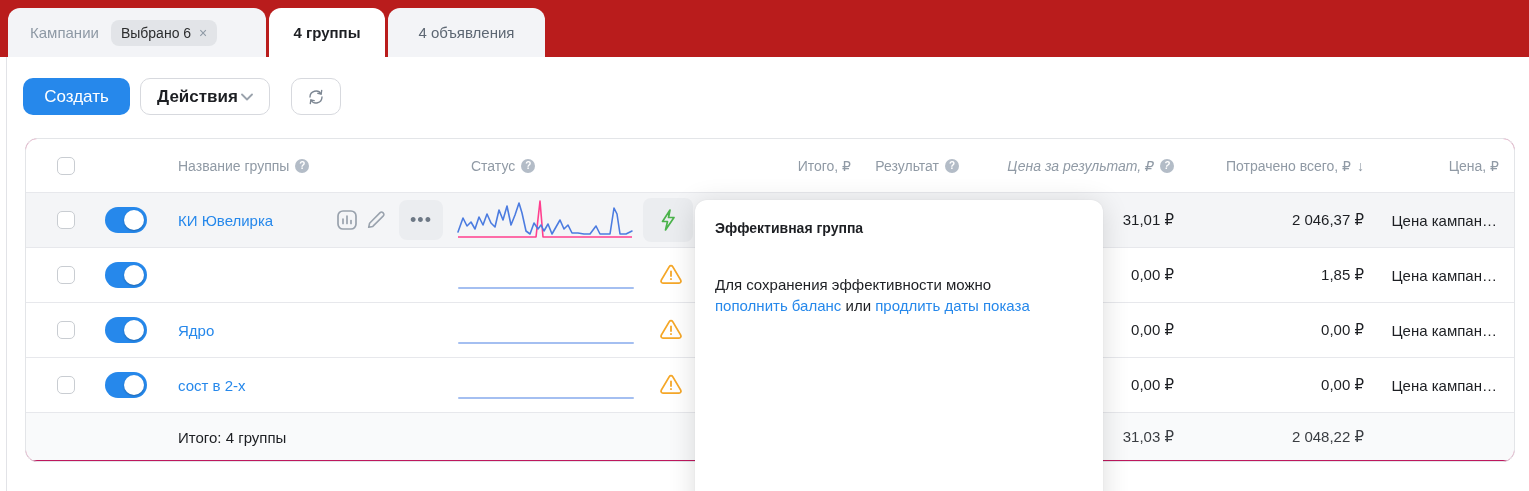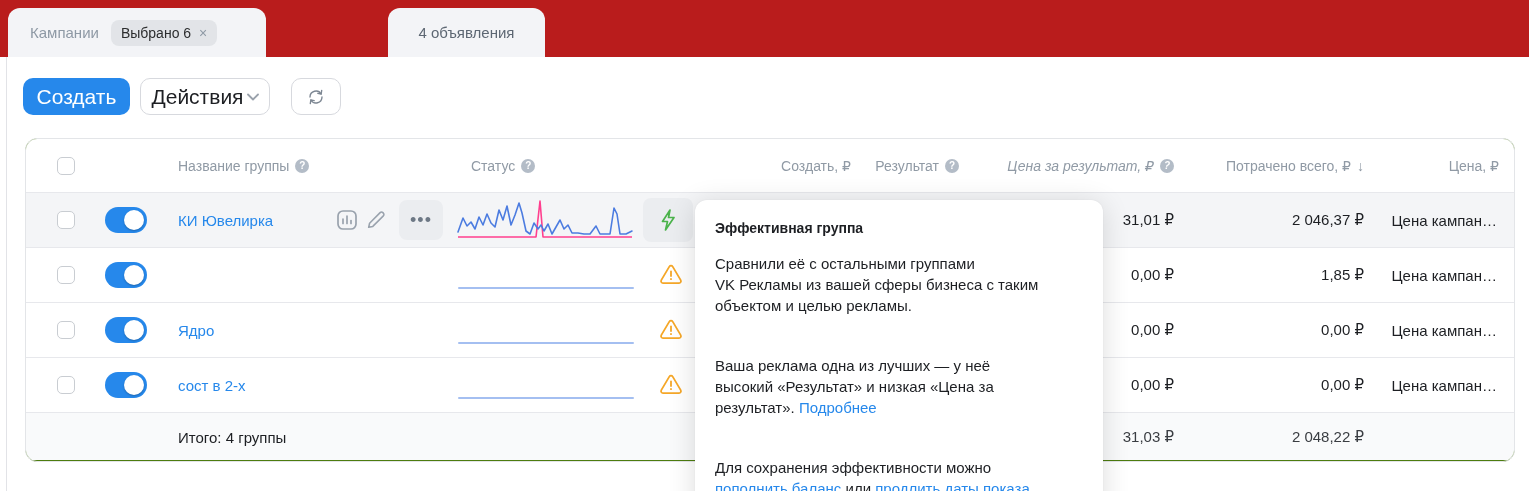--- a/index.html
+++ b/index.html
@@ -16,27 +16,27 @@
   .tab-ads { left:388px; width:157px; background:#f3f4f7; color:#5d6773; justify-content:center; }
   .chip { display:inline-flex; align-items:center; gap:8px; background:#e2e4e8; color:#2c2d2e;
           border-radius:8px; padding:5px 10px; font-size:14px; }
   .chip-close { color:#8e99a5; font-size:14px; line-height:1; }
 
   .content-bg { position:absolute; left:0; top:57px; width:1529px; height:434px; background:#fff; }
   .left-edge { position:absolute; left:6px; top:57px; width:1px; height:434px; background:#e2e3e7; }
 
   
   .btn { position:absolute; top:78px; height:37px; border-radius:10px; display:flex; align-items:center;
-         justify-content:center; font-size:21px; cursor:pointer; }
+         justify-content:center; font-size:17px; cursor:pointer; }
   .btn-create { left:23px; width:107px; background:#2688eb; color:#fff; }
-  .btn-actions { left:140px; width:130px; background:#fff; border:1px solid #d7d9de; color:#1d1f23; gap:3px; }
+  .btn-actions { left:140px; width:130px; background:#fff; border:1px solid #d7d9de; color:#1d1f23; gap:3px;font-weight:bold; }
   .btn-refresh { left:291px; width:50px; background:#fff; border:1px solid #d7d9de; }
 
   
-  .card { position:absolute; left:25px; top:138px; width:1490px; height:324px; background:#4d7c0f;
+  .card { position:absolute; left:25px; top:138px; width:1490px; height:324px; background:#be185d;
           border:1px solid #e3e5e8; border-radius:12px; overflow:hidden; }
   .trow { position:relative; width:100%; border-bottom:1px solid #e7e8ec; background:#fff; }
   .thead { height:54px; }
   .datarow { height:55px; }
   .row-active { background:#f4f5f7; }
   .tfoot { height:47px; background:#f9fafb; border-bottom:none; }
 
   .cell { position:absolute; top:50%; transform:translateY(-50%); white-space:nowrap; }
   .hdr { font-size:14px; color:#909aa5; display:flex; align-items:center; gap:6px; }
   .num { font-size:15px; color:#1d1f23; text-align:right; }
@@ -73,20 +73,23 @@
 <div class="screen">
 
   <div class="top-strip">
     <div class="tab tab-campaigns">
       <span>Кампании</span>
       <span class="chip">
         <span>Выбрано 6</span>
         <span class="chip-close">×</span>
       </span>
     </div>
+    <div class="tab tab-groups">
+      <span>4 группы</span>
+    </div>
     <div class="tab tab-ads">
       <span>4 объявления</span>
     </div>
   </div>
 
   <div class="content-bg"></div>
   <div class="left-edge"></div>
 
   <div class="btn btn-create">
     <span>Создать</span>
@@ -116,21 +119,21 @@
       <span class="cell checkbox"></span>
       <span class="cell hdr" style="left:152px;">
         <span>Название группы</span>
         <span class="qmark">?</span>
       </span>
       <span class="cell hdr" style="left:445px;">
         <span>Статус</span>
         <span class="qmark">?</span>
       </span>
       <span class="cell hdr" style="right:663px;">
-        <span>Создать, ₽</span>
+        <span>Итого, ₽</span>
       </span>
       <span class="cell hdr" style="right:555px;">
         <span>Результат</span>
         <span class="qmark">?</span>
       </span>
       <span class="cell hdr" style="right:340px;font-style:italic;">
         <span>Цена за результат, ₽</span>
         <span class="qmark">?</span>
       </span>
       <span class="cell hdr" style="right:150px;">
@@ -236,28 +239,20 @@
 
     <div class="trow tfoot">
       <span class="cell" style="left:152px; font-size:15px;">Итого: 4 группы</span>
       <span class="cell num" style="right:340px; color:#3a3d42;">31,03 ₽</span>
       <span class="cell num" style="right:150px; color:#3a3d42;">2 048,22 ₽</span>
     </div>
   </div>
 
   <div class="tooltip">
     <h3>Эффективная группа</h3>
-    <p>Сравнили её с остальными группами
-VK Рекламы из вашей сферы бизнеса с таким
-объектом и целью рекламы.</p>
-    <p>
-      <span>Ваша реклама одна из лучших — у неё
-высокий «Результат» и низкая «Цена за
-результат». </span><span class="link">Подробнее</span>
-    </p>
     <p>
       <span>Для сохранения эффективности можно
 </span><span class="link">пополнить баланс</span><span> или </span><span class="link">продлить даты показа</span>
     </p>
 
   </div>
 
 </div>
 
 </body></html>

